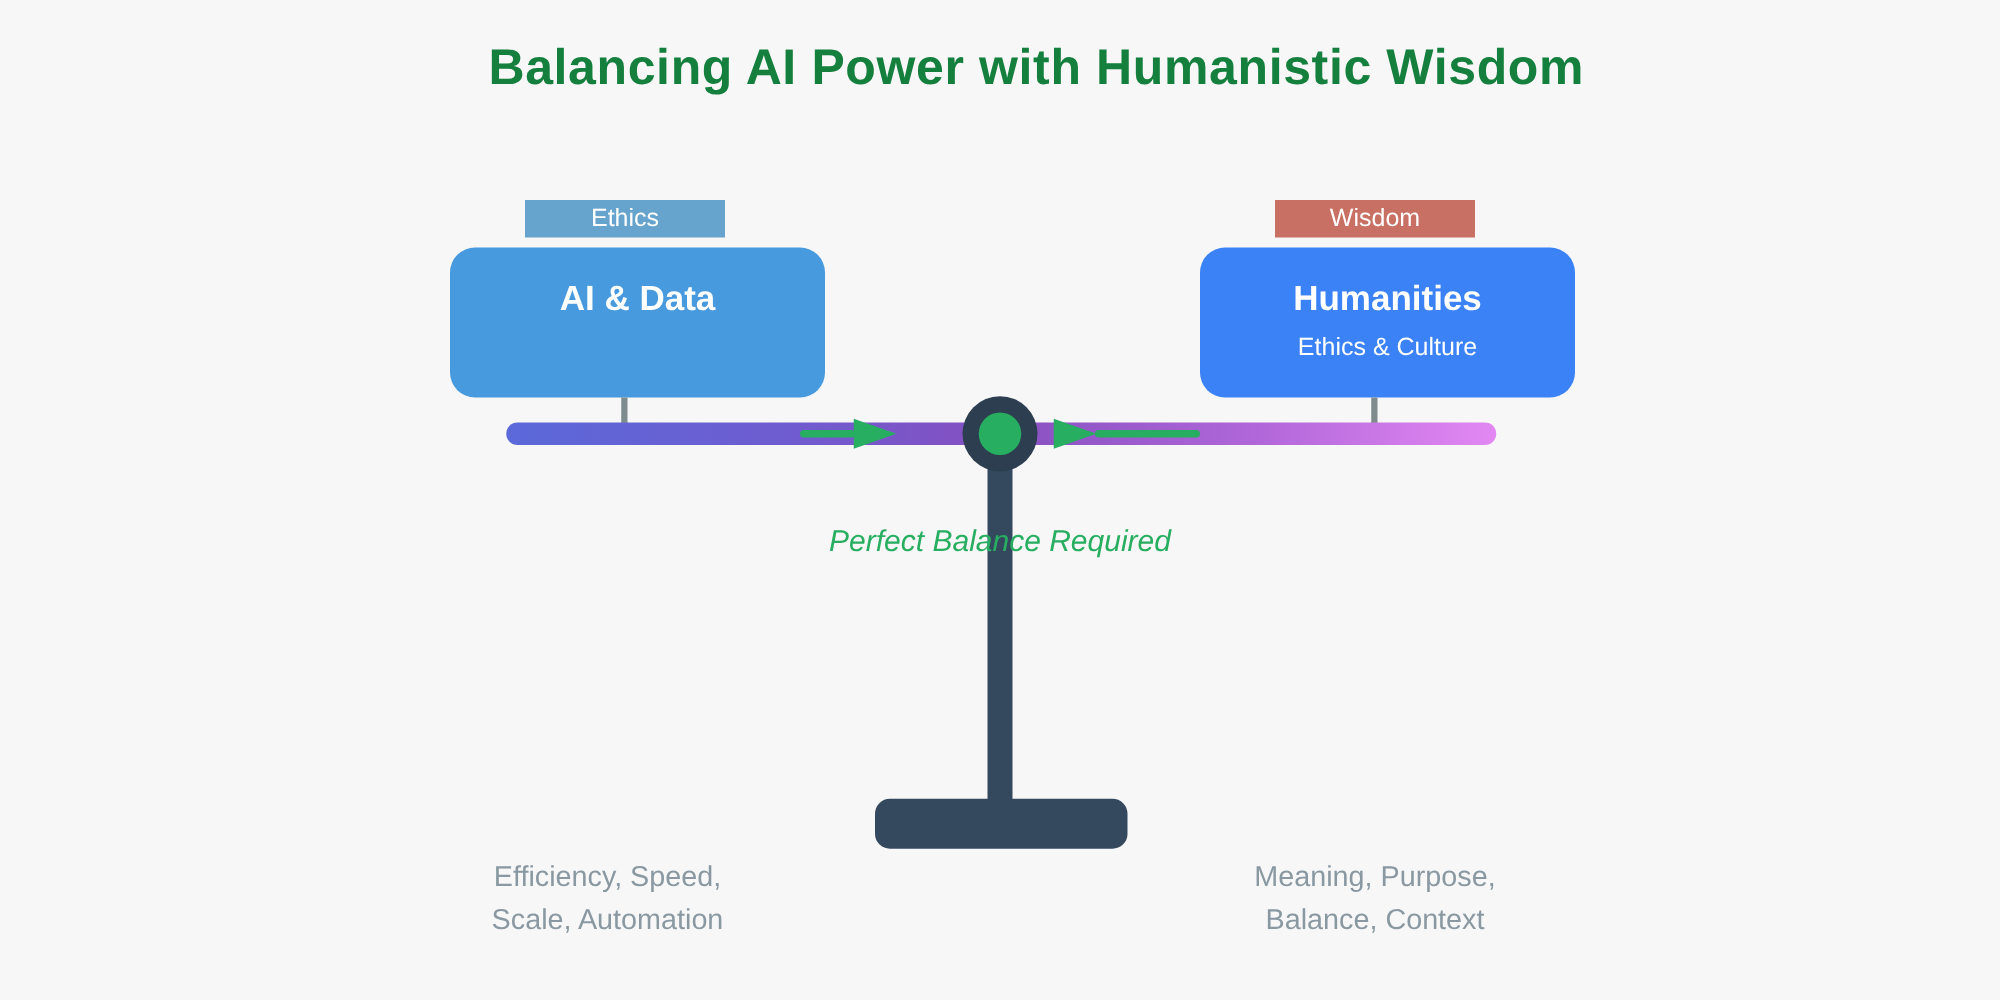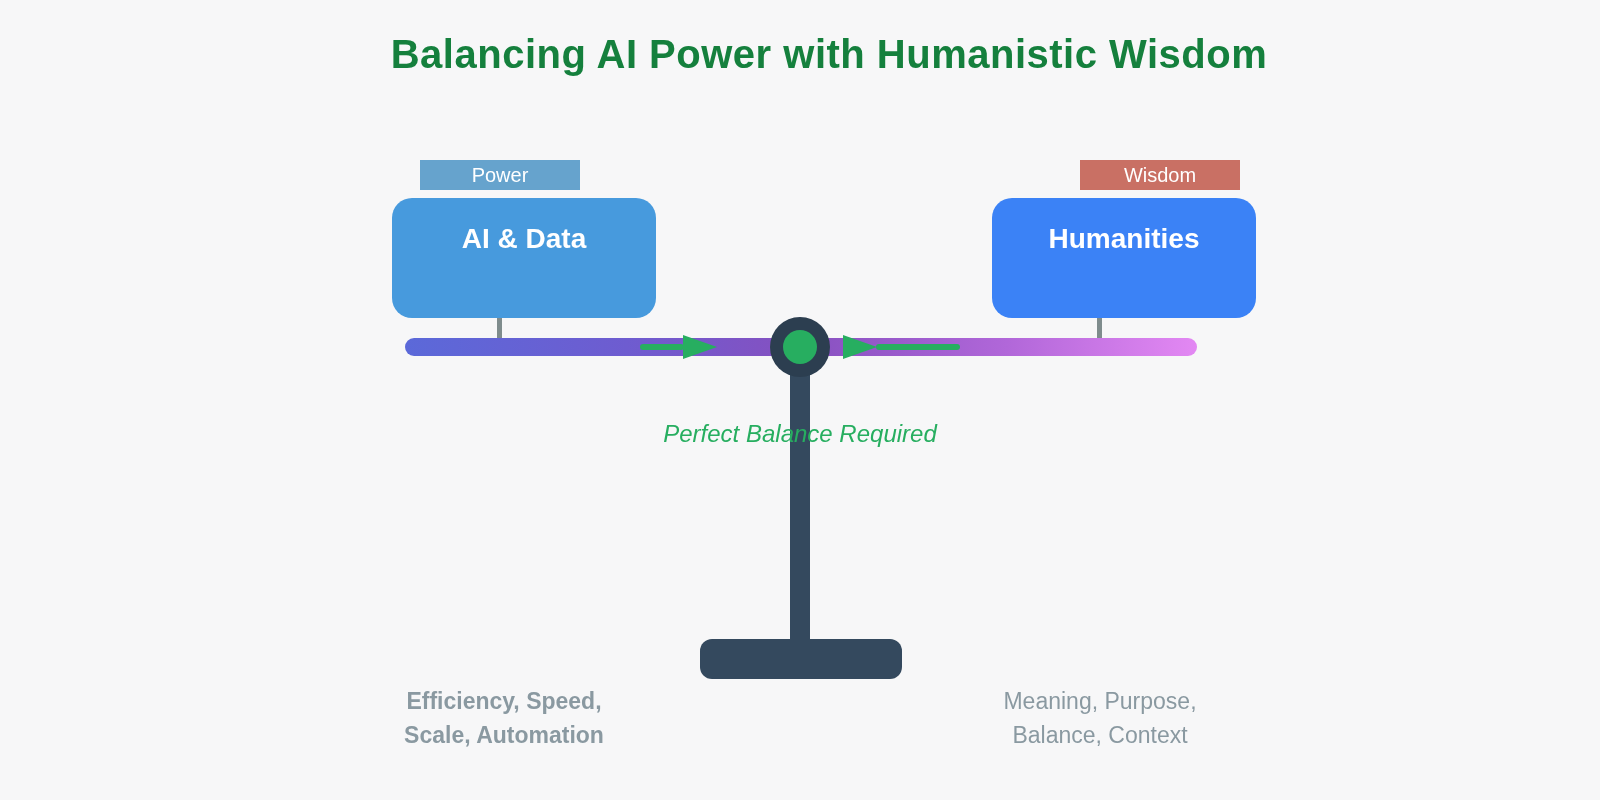--- a/index.html
+++ b/index.html
@@ -31,30 +31,29 @@
     position: absolute;
     top: 160px;
     width: 160px;
     height: 30px;
     line-height: 30px;
     text-align: center;
     color: #ffffff;
     font-size: 20px;
   }
   .tag-power { left: 420px; background: #66a3cd; }
-  .tag-wisdom { left: 1080px; background: #c97064; }
+  .tag-wisdom { left: 1020px; background: #c97064; }
   .pan {
     position: absolute;
     top: 198px;
-    width: 264px;
+    width: 300px;
     height: 120px;
     border-radius: 20px;
     color: #ffffff;
     text-align: center;
-    margin-left: 32px;
   }
   .pan-left { left: 360px; background: #479add; }
   .pan-right { left: 960px; background: #3b82f6; }
   .pan-heading {
     margin-top: 26px;
     font-size: 28px;
     font-weight: bold;
     line-height: 30px;
   }
   .pan-sub {
@@ -156,39 +155,40 @@
   }
   .footnote {
     position: absolute;
     top: 684px;
     width: 400px;
     text-align: center;
     font-size: 23px;
     line-height: 34px;
     color: #8a99a1;
   }
-  .footnote-left { left: 304px; font-weight: bold; }
+  .footnote-left { left: 286px; }
   .footnote-right { left: 900px; }
 </style>
 </head>
 <body>
 
 <div class="stage">
 
   <div class="title">Balancing AI Power with Humanistic Wisdom</div>
 
-  <div class="tag tag-power">Power</div>
+  <div class="tag tag-power">Ethics</div>
   <div class="tag tag-wisdom">Wisdom</div>
 
   <div class="pan pan-left">
     <div class="pan-heading">AI &amp; Data</div>
   </div>
 
   <div class="pan pan-right">
     <div class="pan-heading">Humanities</div>
+    <div class="pan-sub">Ethics &amp; Culture</div>
   </div>
 
   <div class="connector connector-left"></div>
   <div class="connector connector-right"></div>
 
   <div class="beam"></div>
 
   <div class="arrow-line arrow-line-left"></div>
   <div class="arrow-head arrow-head-left"></div>
   <div class="arrow-head arrow-head-right"></div>

